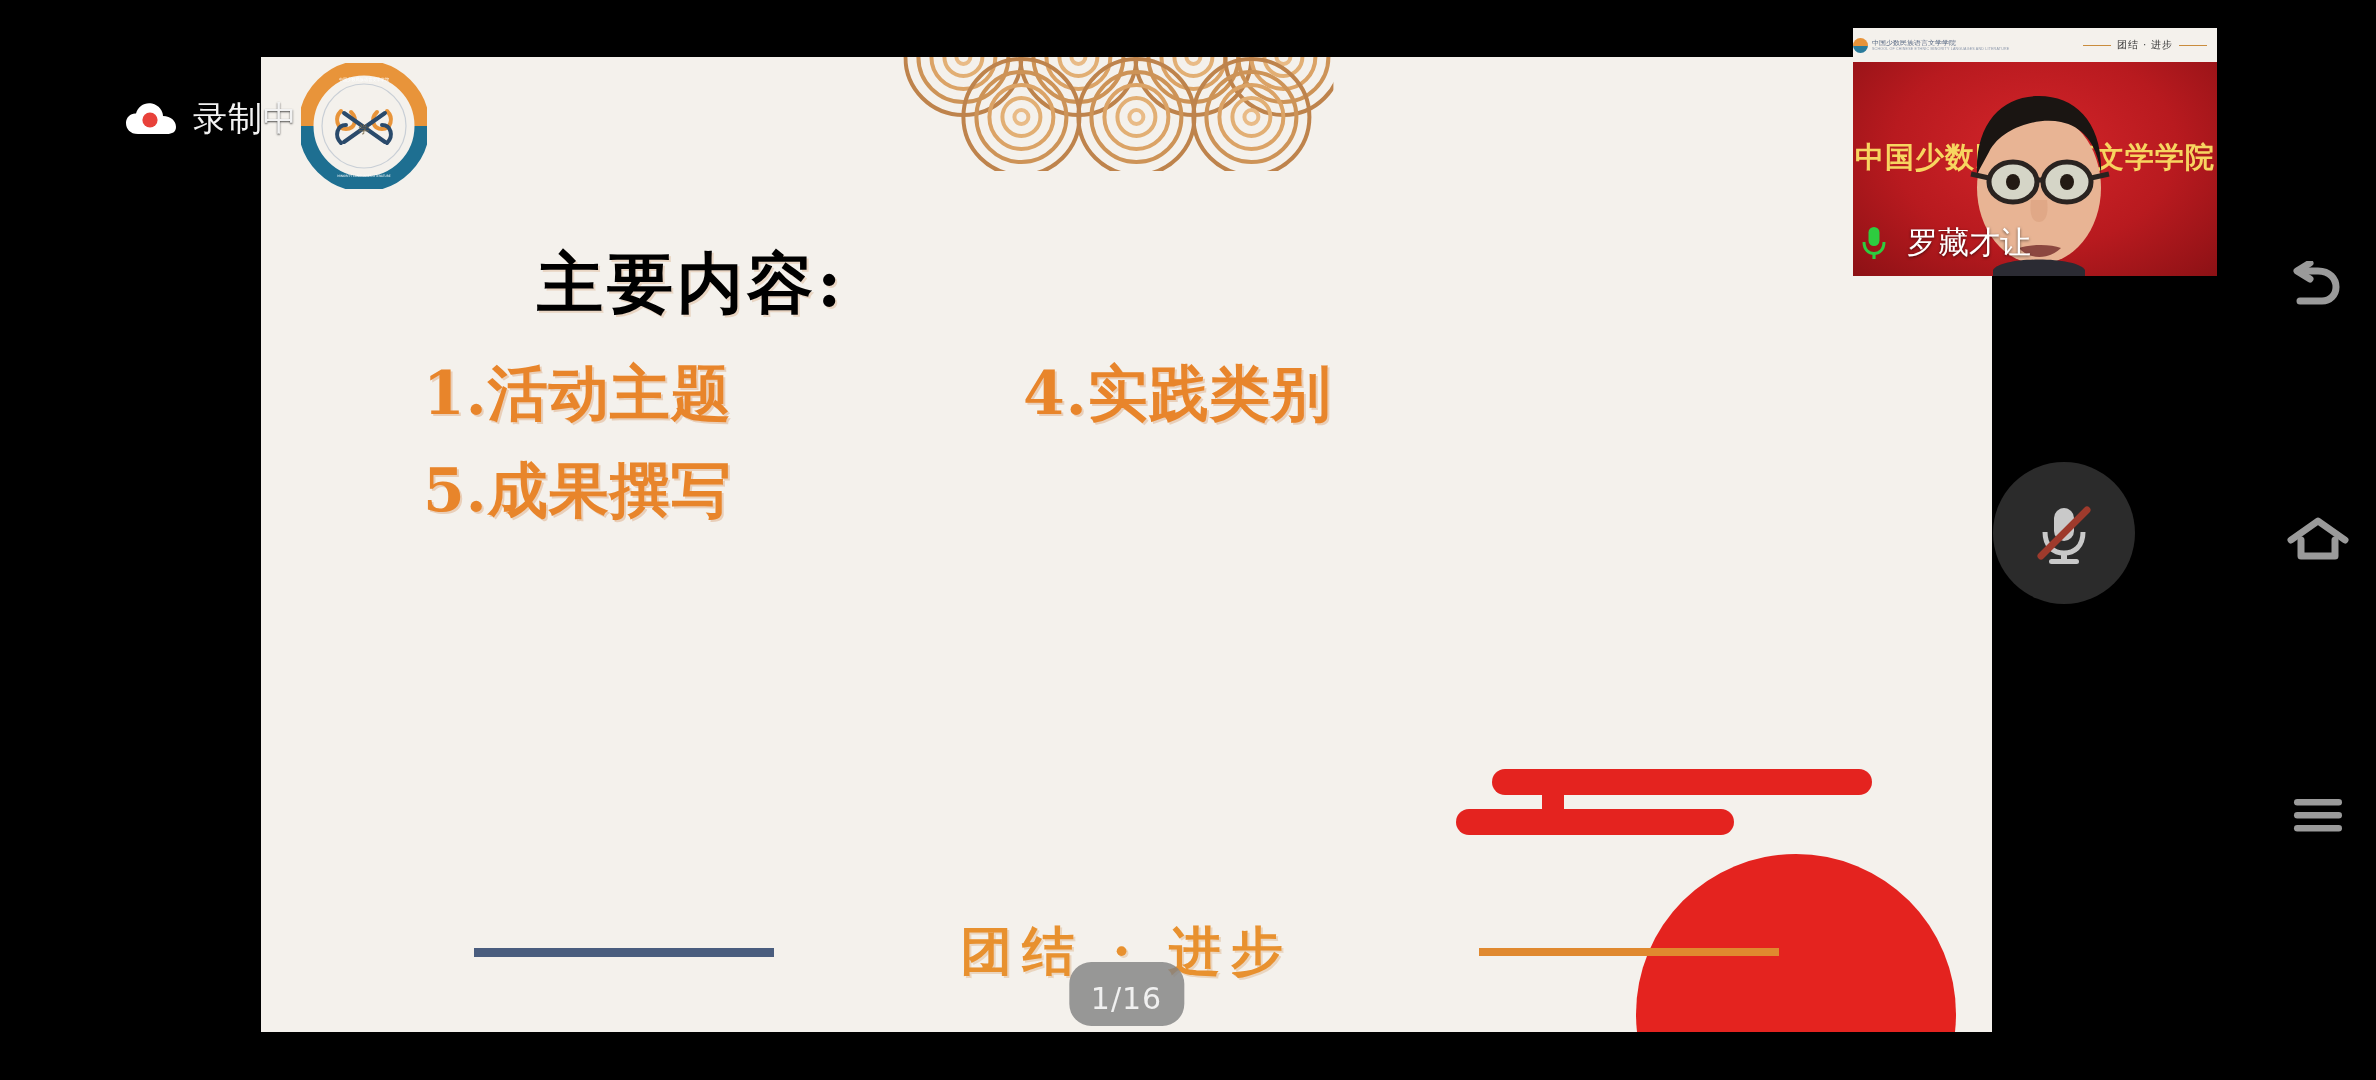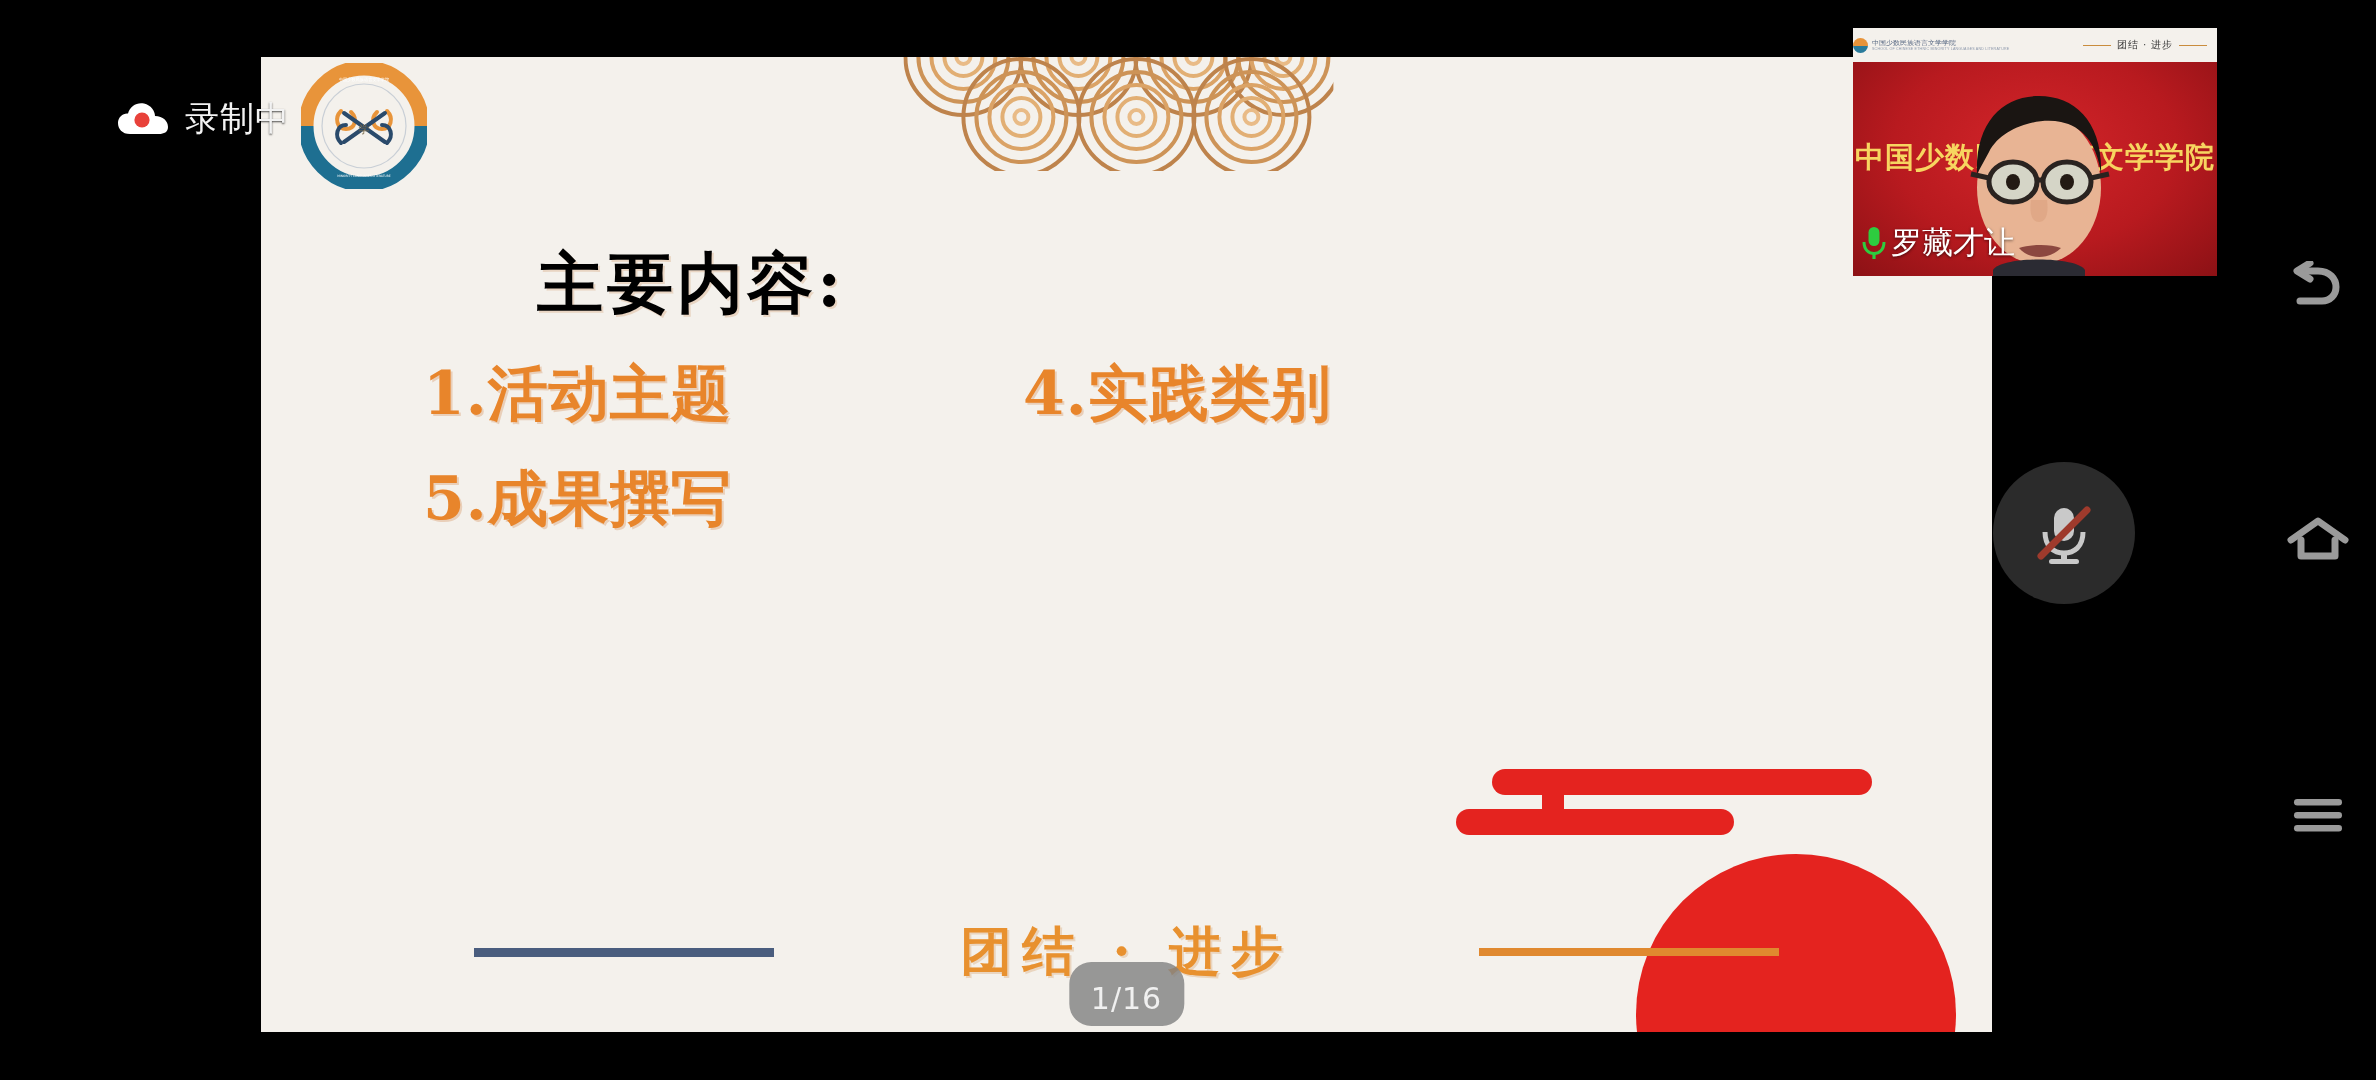--- a/index.html
+++ b/index.html
@@ -12,21 +12,21 @@
     height: 1080px;
     position: relative;
     overflow: hidden;
     font-family: "Liberation Sans", sans-serif;
     -webkit-font-smoothing: antialiased;
   }
 
   
   #recording-indicator {
     position: absolute;
-    left: 117px;
+    left: 125px;
     top: 96px;
     display: flex;
     align-items: center;
     gap: 16px;
     z-index: 40;
   }
   #recording-indicator .cloud-wrap {
     width: 52px;
     height: 36px;
     position: relative;
@@ -93,21 +93,21 @@
   
   #content-list {
     position: absolute;
     left: 0;
     top: 300px;
     width: 100%;
     padding: 0 86px 0 162px;
     box-sizing: border-box;
     display: grid;
     grid-template-columns: 600px 1fr;
-    row-gap: 32px;
+    row-gap: 24px;
   }
   #content-list .topic-item {
     color: #e8852b;
     font-size: 60px;
     font-weight: 700;
     line-height: 1.22;
     letter-spacing: 1px;
     white-space: nowrap;
     font-family: "DejaVu Serif", "Liberation Serif", serif;
     text-shadow: 2px 2px 0 rgba(205,120,55,.28);
@@ -285,21 +285,21 @@
     width: 175px;
     height: 215px;
     z-index: 2;
   }
   #presenter-name-row {
     position: absolute;
     left: 8px;
     bottom: 12px;
     display: flex;
     align-items: center;
-    gap: 4px;
+    gap: 20px;
     z-index: 4;
   }
   #presenter-name-row .mic-on-icon { width: 26px; height: 34px; flex: none; }
   #presenter-name-row .presenter-name {
     color: #ffffff;
     font-size: 31px;
     font-weight: 500;
     letter-spacing: 0px;
     text-shadow: 0 1px 3px rgba(0,0,0,.6);
     white-space: nowrap;

